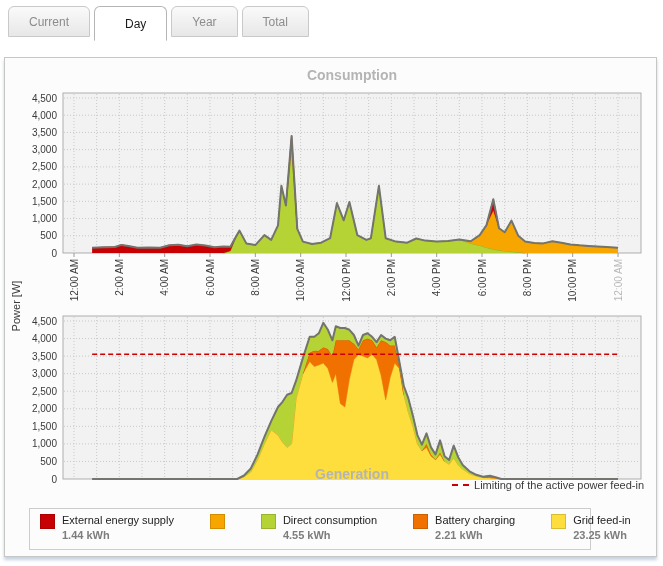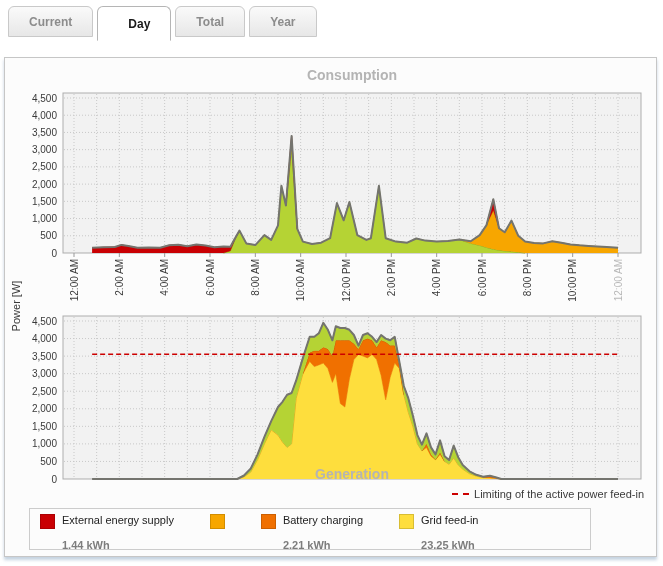--- a/index.html
+++ b/index.html
@@ -2,62 +2,62 @@
 <html><head>
 <meta charset="utf-8">
 <style>
   html,body{margin:0;padding:0;width:663px;height:566px;background:#ffffff;overflow:hidden;
     font-family:"Liberation Sans",sans-serif;}
   
   .tabbar{position:absolute;left:8px;top:6px;display:flex;align-items:flex-start;gap:4px;}
   .tab{box-sizing:border-box;height:31px;padding:0 20px;display:flex;align-items:center;
     border:1px solid #c9c9c9;border-radius:6px 6px 0 0;
     background:linear-gradient(#fafafa,#e7e7e7);color:#8c8c8c;
-    font-size:12px;font-weight:bold;cursor:pointer;}
+    font-size:12px;font-weight:normal;cursor:pointer;}
   .tab.active{height:35px;background:#ffffff;border-color:#b5b5b5;border-bottom-color:#ffffff;
     color:#1a1a1a;padding-left:30px;}
   
   .panel{position:absolute;left:4px;top:57px;width:653px;height:500px;box-sizing:border-box;
     background:#fcfcfc;border:1px solid #c6c6c6;border-radius:0;
     box-shadow:0 3px 3px rgba(150,175,200,.55);}
   .chart-title{position:absolute;left:58px;width:578px;text-align:center;
     font-size:14px;font-weight:bold;color:#b4b4b4;}
   #title-consumption{top:9px;}
   #title-generation{top:408px;}
   .yaxis-unit{position:absolute;left:-23px;top:241px;width:70px;height:14px;
     transform:rotate(-90deg);text-align:center;font-size:11px;color:#3a3a3a;}
   #chart-svg{position:absolute;left:0;top:30px;}
   
-  .limit-legend{position:absolute;right:12px;top:430px;display:flex;align-items:center;gap:5px;}
+  .limit-legend{position:absolute;right:12px;top:421px;display:flex;align-items:center;gap:5px;}
   .limit-dash{width:17px;height:0;border-top:2px dashed #cc0000;}
   .limit-label{font-size:11px;color:#3a3a3a;}
   
   .legend-box{position:absolute;left:24px;top:450px;width:562px;height:42px;box-sizing:border-box;
     border:1px solid #cccccc;background:#fcfcfc;display:flex;align-items:flex-start;
     padding:5px 0 0 10px;gap:36px;}
   .legend-item{display:flex;gap:7px;}
   .legend-sq{width:15px;height:15px;margin-top:0;border:1px solid rgba(0,0,0,.15);box-sizing:border-box;}
   .legend-label{font-size:11px;color:#222222;white-space:nowrap;}
-  .legend-value{font-size:11px;font-weight:bold;color:#7d7d7d;margin-top:13px;}
+  .legend-value{font-size:11px;font-weight:bold;color:#7d7d7d;margin-top:3px;}
 </style>
 </head>
 <body>
 
 <div class="tabbar" id="tabbar">
     <div class="tab">
       <span>Current</span>
     </div>
     <div class="tab active">
       <span>Day</span>
     </div>
     <div class="tab">
-      <span>Total</span>
+      <span>Year</span>
     </div>
     <div class="tab">
-      <span>Year</span>
+      <span>Total</span>
     </div>
   </div>
 
 <div class="panel">
   <div class="chart-title" id="title-consumption">Consumption</div>
   <div class="yaxis-unit">Power [W]</div>
   <svg id="chart-svg" width="653" height="400">
       <rect x="58" y="5" width="578" height="160" fill="#f2f2f2" stroke="#adadad" stroke-width="1"></rect>
       <line x1="69" y1="6" x2="69" y2="164" stroke="#c8c8c8" stroke-width="1" stroke-dasharray="1,2"></line>
       <line x1="91.66666666666667" y1="6" x2="91.66666666666667" y2="164" stroke="#c8c8c8" stroke-width="1" stroke-dasharray="1,2"></line>
@@ -410,20 +410,27 @@
         <span class="legend-sq" style="background: rgb(201, 0, 3);"></span>
         <div>
           <div class="legend-label">External energy supply</div>
           <div class="legend-value">1.44 kWh</div>
         </div>
       </div>
       <div class="legend-item">
         <span class="legend-sq" style="background: rgb(247, 166, 0);"></span>
       </div>
       <div class="legend-item">
+        <span class="legend-sq" style="background: rgb(181, 211, 52);"></span>
+        <div>
+          <div class="legend-label">Direct consumption</div>
+          <div class="legend-value">4.55 kWh</div>
+        </div>
+      </div>
+      <div class="legend-item">
         <span class="legend-sq" style="background: rgb(240, 112, 0);"></span>
         <div>
           <div class="legend-label">Battery charging</div>
           <div class="legend-value">2.21 kWh</div>
         </div>
       </div>
       <div class="legend-item">
         <span class="legend-sq" style="background: rgb(254, 222, 61);"></span>
         <div>
           <div class="legend-label">Grid feed-in</div>

